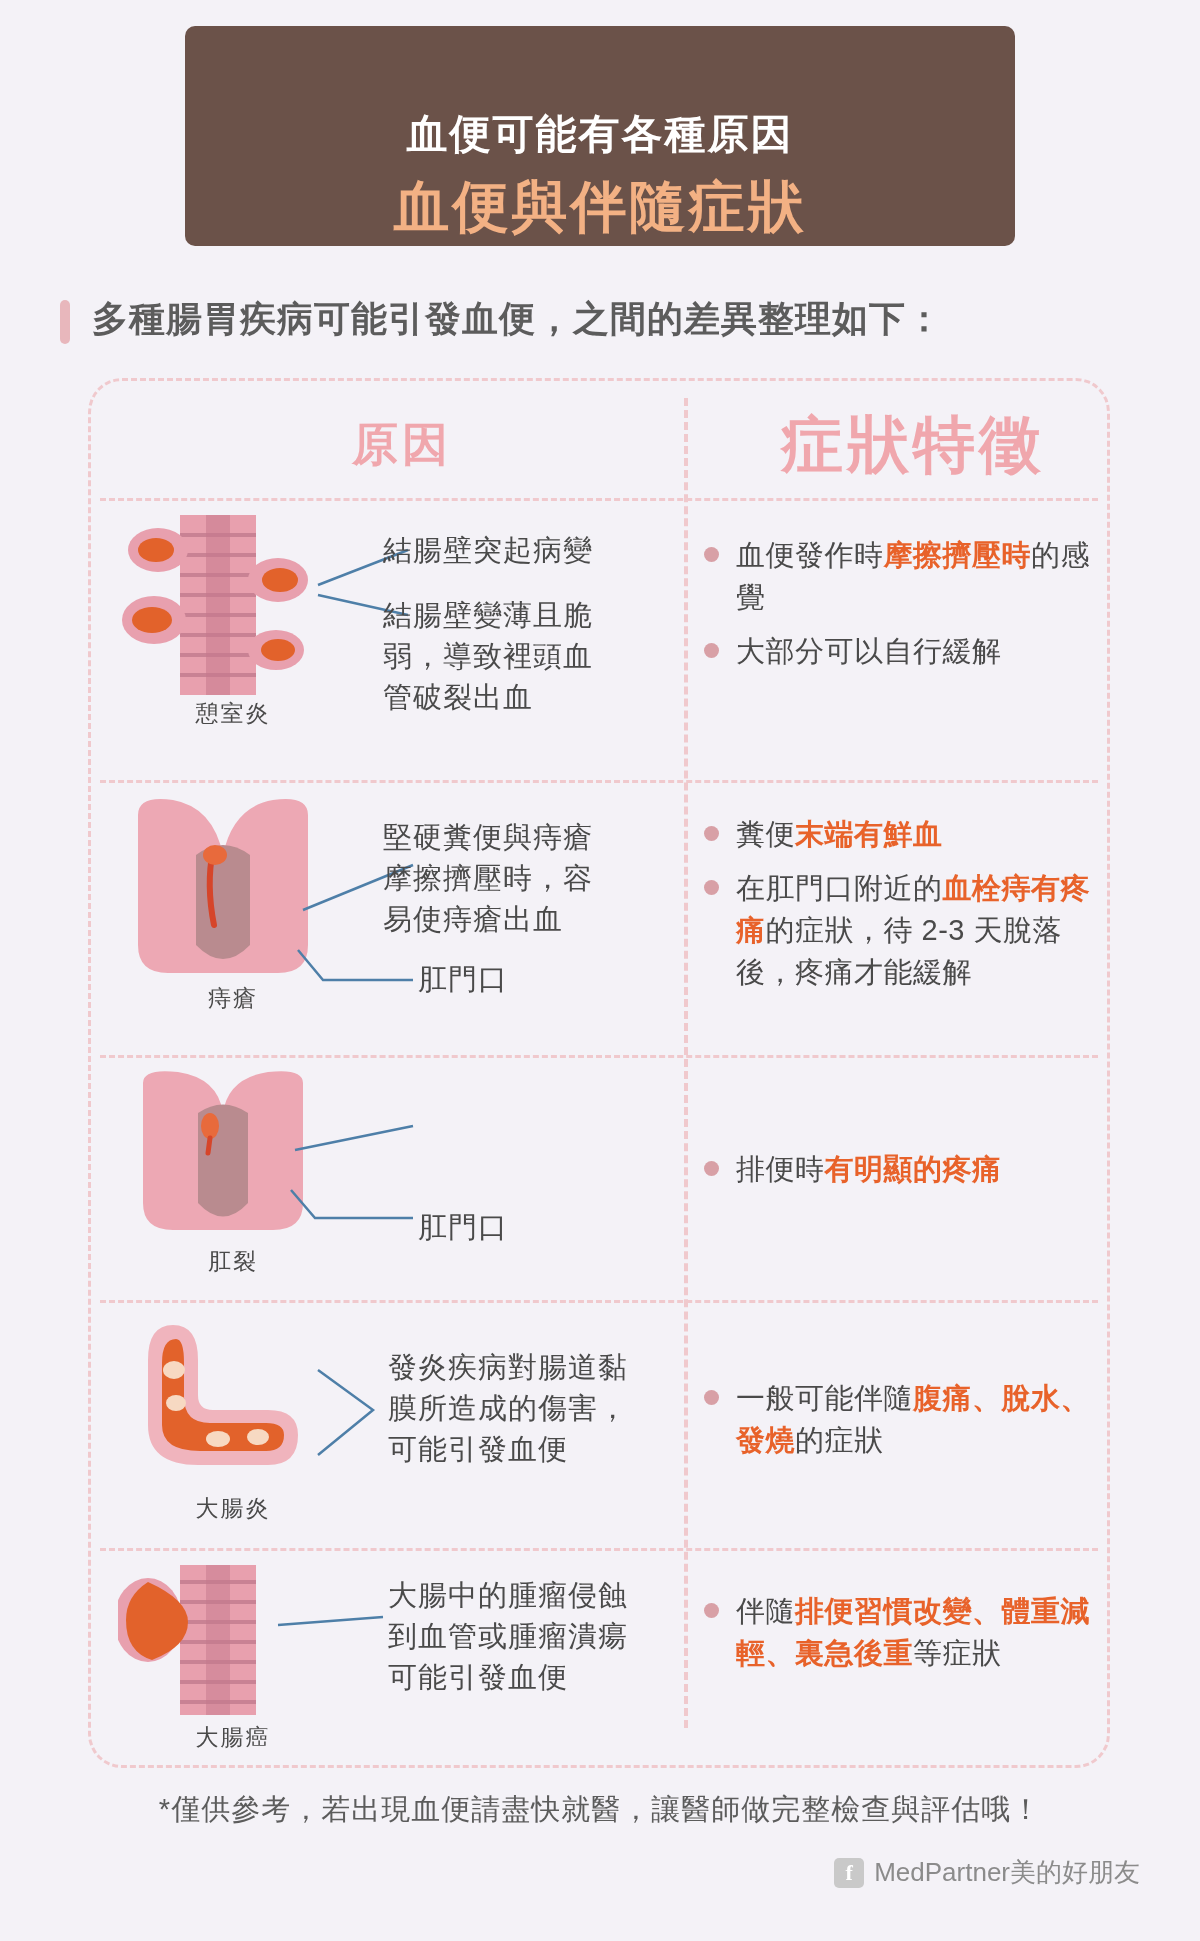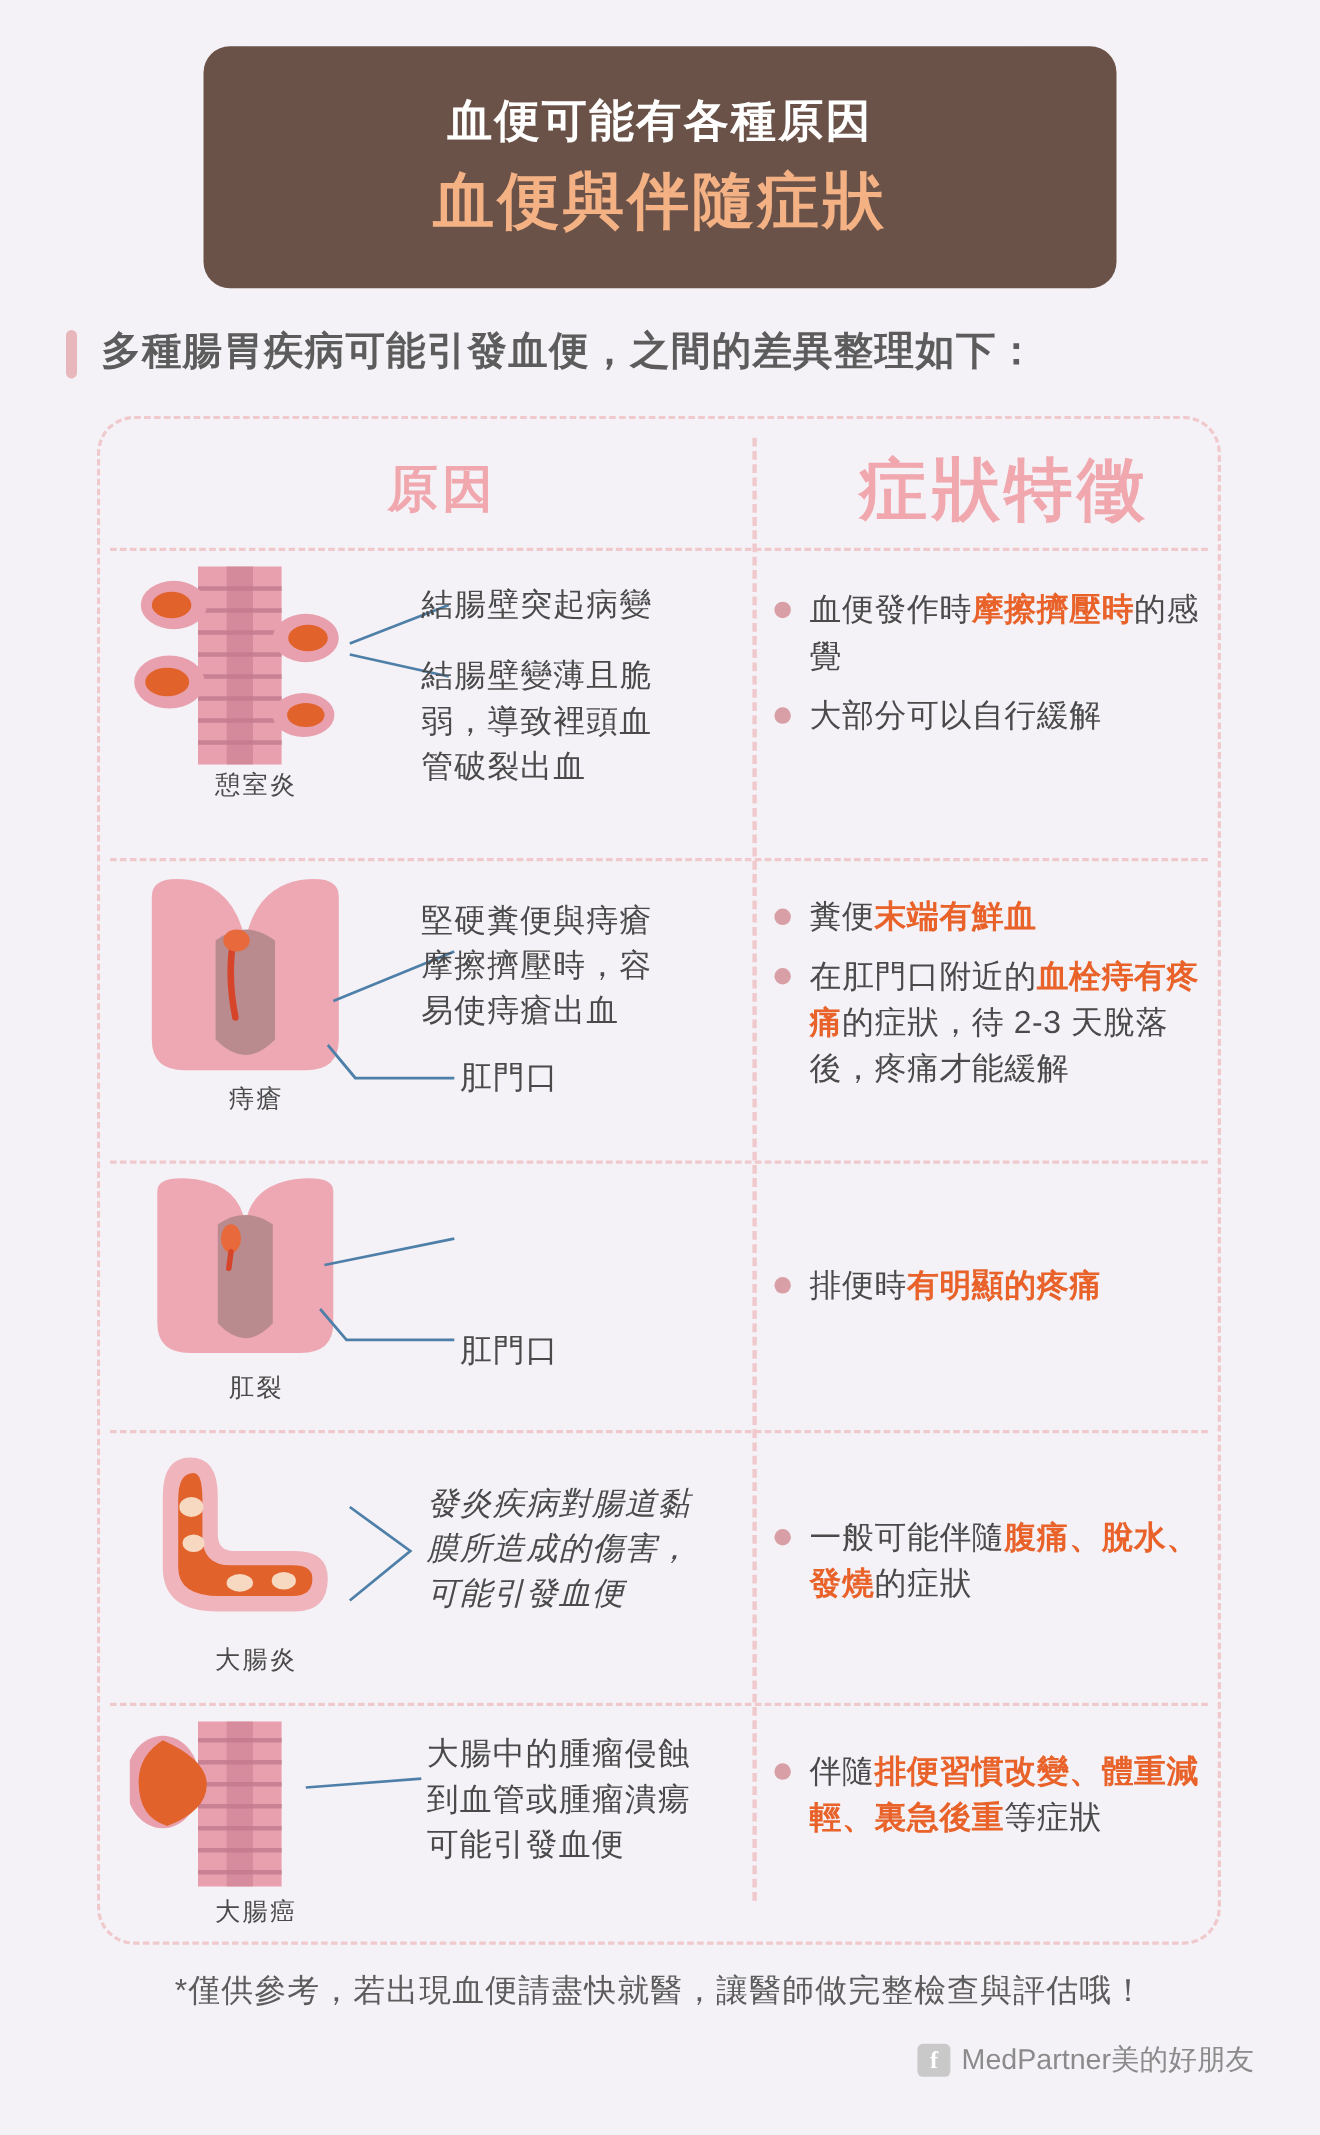--- a/index.html
+++ b/index.html
@@ -6,23 +6,23 @@
   body{
     width:1200px;height:1941px;
     background:#f4f2f7;
     font-family:"Liberation Sans","DejaVu Sans",sans-serif;
     color:#4a4a4a;
     position:relative;
     overflow:hidden;
   }
   
   .title-card{
-    position:absolute;left:185px;top:42px;width:830px;height:220px;
-    background:#6b5249;border-radius:24px;
-    display:flex;flex-direction:column;align-items:center;justify-content:center;
+    position:absolute;left:185px;top:26px;width:830px;height:220px;
+    background:#6b5249;border-radius:10px;
+    display:flex;flex-direction:column;align-items:center;justify-content:flex-end;
   }
   .title-sub{
     color:#ffffff;font-size:41px;font-weight:bold;letter-spacing:2px;
     margin-bottom:8px;
   }
   .title-main{
     color:#f3b184;font-size:56px;font-weight:bold;letter-spacing:3px;
   }
   
   .lead{
@@ -226,21 +226,21 @@
         <ellipse cx="56" cy="55" rx="11" ry="9" fill="#f7d9c2"></ellipse>
         <ellipse cx="58" cy="88" rx="10" ry="8" fill="#f7d9c2"></ellipse>
         <ellipse cx="100" cy="124" rx="12" ry="8" fill="#f7d9c2"></ellipse>
         <ellipse cx="140" cy="122" rx="11" ry="8" fill="#f7d9c2"></ellipse>
       </svg>
     </div>
     <div class="fig-label" style="top:178px;">大腸炎</div>
     <svg style="position:absolute;left:225px;top:45px;" width="80" height="110">
       <polyline points="5,10 60,50 5,95" stroke="#4e7fa8" stroke-width="2.5" fill="none"></polyline>
     </svg>
-    <div class="cause-text" style="left:300px;top:32px;width:290px;white-space:pre-line;font-style:italic;">發炎疾病對腸道黏
+    <div class="cause-text" style="left:300px;top:32px;width:290px;white-space:pre-line;">發炎疾病對腸道黏
 膜所造成的傷害，
 可能引發血便</div>
   </div>
   <div class="cell-symp" style="padding-top:62px;">
     <div class="bullet"><span>一般可能伴隨</span><span class="hl">腹痛、脫水、發燒</span><span>的症狀</span></div>
   </div>
 </div>
 <div class="hsep" style="top:1548px;"></div>
 
 <div class="row" style="top:1560px;height:210px;">

